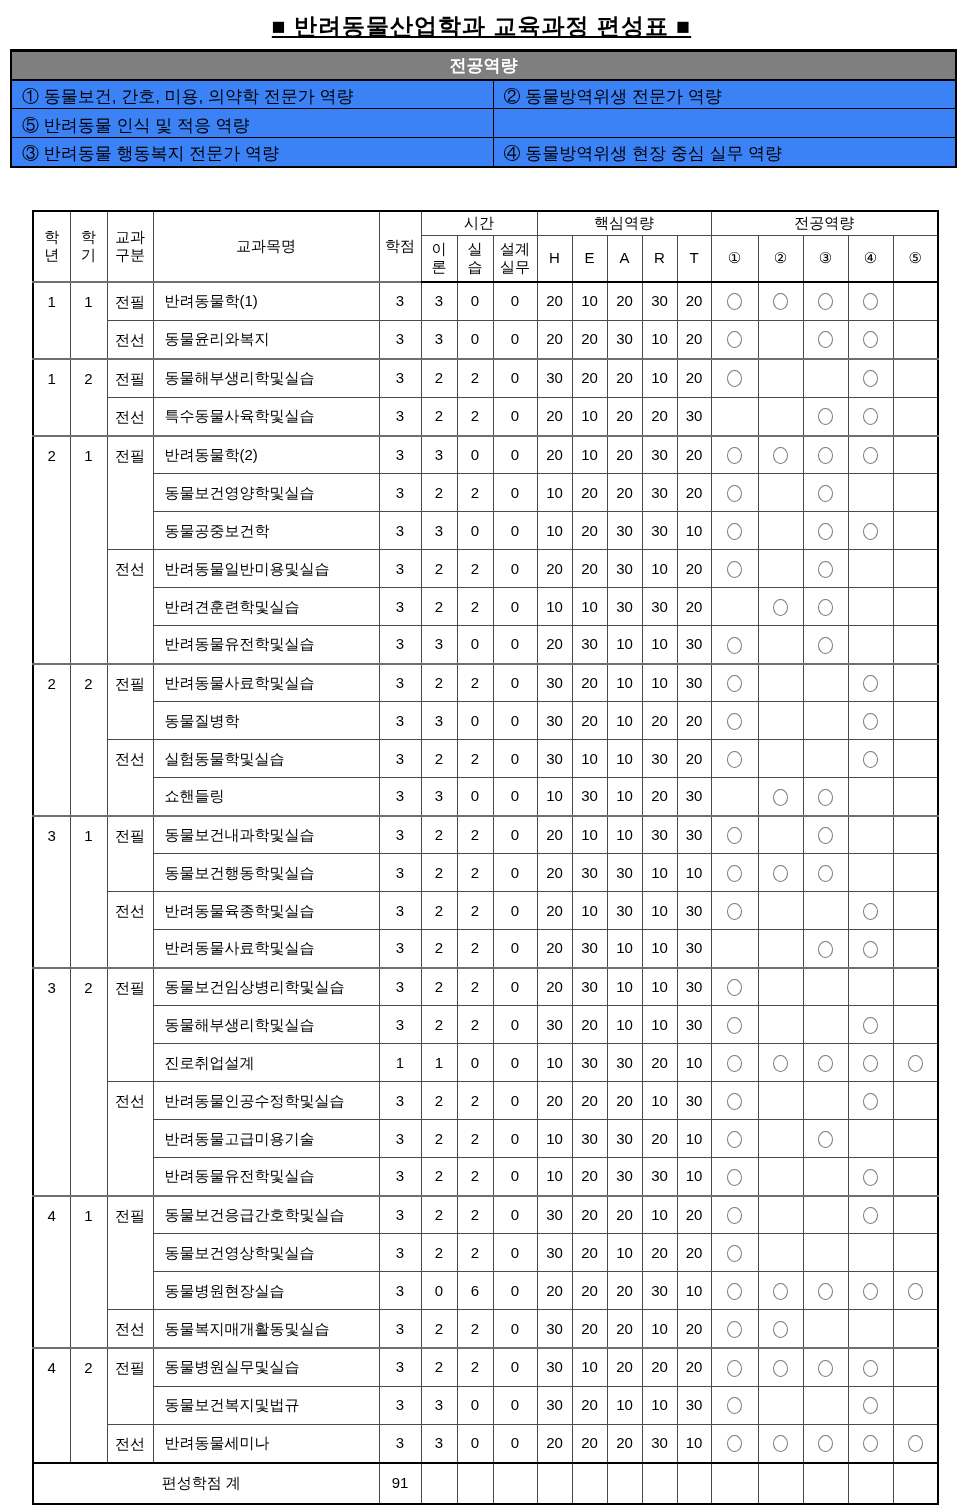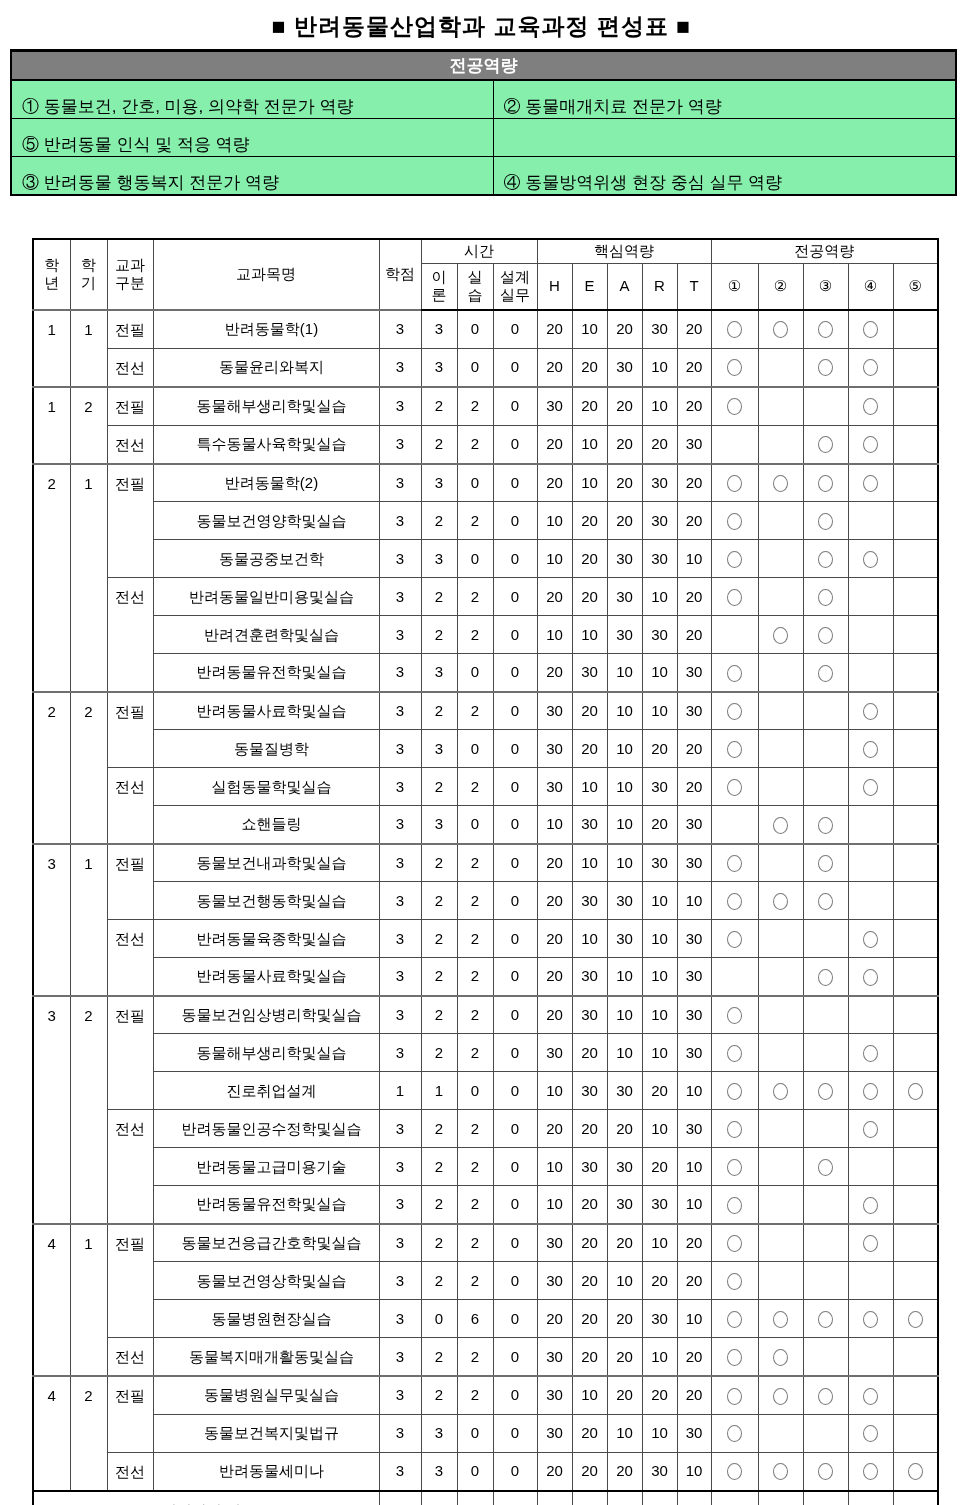--- a/index.html
+++ b/index.html
@@ -11,20 +11,21 @@
     font-family: "Liberation Sans", sans-serif;
     overflow: hidden;
   }
   .title {
     margin: 13px 0 0 0;
     text-align: center;
     font-size: 23px;
     font-weight: bold;
     letter-spacing: 1px;
     line-height: 27px;
+    text-decoration: underline;
   }
   
   .comp-table {
     margin: 9px 0 0 10px;
     width: 945px;
     border-collapse: collapse;
     border: 2px solid #000;
     border-top-width: 3px;
     table-layout: fixed;
   }
@@ -33,25 +34,25 @@
     color: #fff;
     font-size: 17px;
     font-weight: bold;
     height: 29px;
     border: 1px solid #000;
     border-bottom: 2px solid #000;
     text-align: center;
     padding: 0;
   }
   .comp-table td {
-    background: #86efac;
+    background: #3b82f6;
     font-size: 17px;
     height: 29px;
     border: 1px solid #000;
-    padding: 14px 0 0 10px;
+    padding: 4px 0 0 10px;
     text-align: left;
     white-space: nowrap;
     overflow: hidden;
   }
   
   .cur-table {
     margin: 42px 0 0 32px;
     width: 905px;
     border-collapse: collapse;
     border: 2px solid #000;
@@ -66,21 +67,21 @@
     font-weight: normal;
     white-space: pre-line;
     overflow: hidden;
     line-height: 18px;
   }
   .cur-table thead .h1 th { height: 25px; }
   .cur-table thead .h2 th { height: 46px; border-bottom: 2px solid #000; }
   .cur-table thead th { font-size: 15px; }
   .cur-table tbody tr { height: 38px; }
   .cur-table .name-cell {
-    text-align: center;
+    text-align: left;
     padding-left: 11px;
     white-space: nowrap;
   }
   .cur-table .merge-top {
     vertical-align: top;
     line-height: 37px;
   }
   .group-start td { border-top: 2px solid #6f6f6f; }
   .total-row td { border-top: 2px solid #000; height: 41px; }
   .total-label {
@@ -110,21 +111,21 @@
         <col style="width:463px">
       </colgroup>
     <thead>
       <tr>
         <th colspan="2">전공역량</th>
       </tr>
     </thead>
     <tbody>
       <tr>
         <td>① 동물보건, 간호, 미용, 의약학 전문가 역량</td>
-        <td>② 동물매개치료 전문가 역량</td>
+        <td>② 동물방역위생 전문가 역량</td>
       </tr>
       <tr>
         <td>⑤ 반려동물 인식 및 적응 역량</td>
         <td></td>
       </tr>
       <tr>
         <td>③ 반려동물 행동복지 전문가 역량</td>
         <td>④ 동물방역위생 현장 중심 실무 역량</td>
       </tr>
     </tbody>

